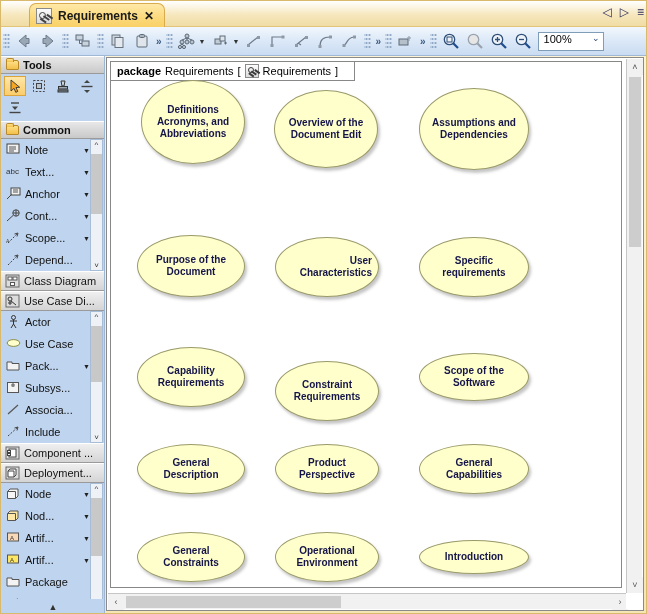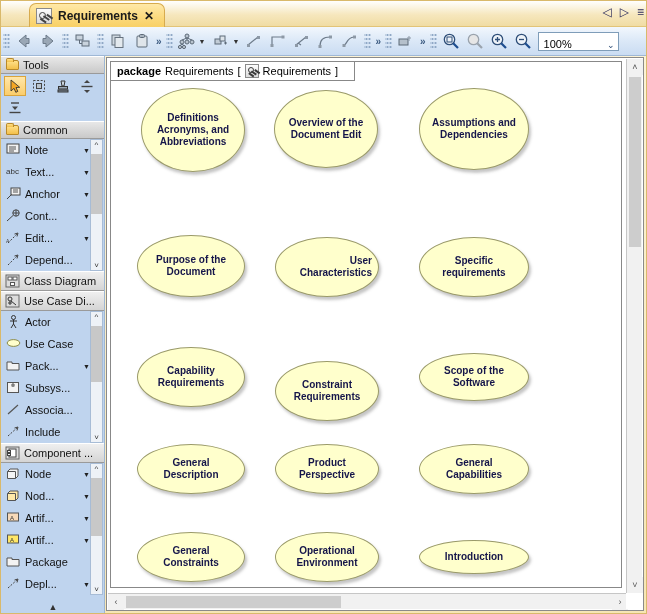--- a/index.html
+++ b/index.html
@@ -82,44 +82,44 @@
     flex: none;
   }
   .tb-btn {
     width: 24px; height: 23px;
     display: flex; align-items: center; justify-content: center;
     cursor: pointer; flex: none;
   }
   .chev { font-size: 10px; color: #3b5a80; font-weight: bold; padding: 0 2px; cursor: pointer; }
   .caret { font-size: 7px; color: #333; padding: 0 3px 0 0; cursor: pointer; }
   .zoombox {
-    width: 81px; height: 19px; margin-left: 3px;
+    width: 66px; height: 19px; margin-left: 3px;
     background: #fff; border: 1px solid #7f9db9;
-    display: flex; align-items: flex-end; justify-content: space-between;
+    display: flex; align-items: flex-start; justify-content: space-between;
     padding: 0 3px 0 5px;
     font-size: 11px; color: #000;
   }
   .zoombox .zc { color: #2a4a75; font-size: 9px; }
 
   
   .sidebar {
     position: absolute; left: 0; top: 55px;
     width: 104px; height: 559px;
     background: #bfd4ee;
     border-right: 1px solid #9db6d4;
     overflow: hidden;
   }
   .sb-header {
     height: 18px;
     background: linear-gradient(#e8e8e8, #c9c9c9);
     border-top: 1px solid #ffffff;
     border-bottom: 1px solid #9a9a9a;
     display: flex; align-items: center; gap: 4px;
     padding-left: 5px;
-    font-size: 11px; color: #111; font-weight: normal;
+    font-size: 11px; color: #111; font-weight: bold;
     cursor: pointer;
   }
   .folder-ico {
     width: 13px; height: 10px; flex: none;
     background: linear-gradient(#ffe08a, #f3c04a);
     border: 1px solid #b8892a;
     border-radius: 1px 2px 1px 1px;
     position: relative;
   }
   .folder-ico::before {
@@ -525,21 +525,21 @@
         <span class="dd">▼</span>
       </div>
       <div class="sb-item">
         <span class="ico">
           <svg width="15" height="13" viewBox="0 0 15 13">
               <path d="M2 12 L12 2" stroke="#444" stroke-dasharray="2 1.5"></path>
               <path d="M12 2 L8.5 3 M12 2 L11 5.5" stroke="#444" fill="none"></path>
               <text x="0" y="12" font-size="5" fill="#444" font-family="Liberation Sans">A</text>
             </svg>
         </span>
-        <span class="lbl">Edit...</span>
+        <span class="lbl">Scope...</span>
         <span class="dd">▼</span>
       </div>
       <div class="sb-item">
         <span class="ico">
           <svg width="15" height="13" viewBox="0 0 15 13">
               <path d="M2 12 L12 2" stroke="#444" stroke-dasharray="2 1.5"></path>
               <path d="M12 2 L8.5 3 M12 2 L11 5.5" stroke="#444" fill="none"></path>
             </svg>
         </span>
         <span class="lbl">Depend...</span>
@@ -638,20 +638,29 @@
         <svg width="15" height="14" viewBox="0 0 15 14">
             <rect x="1" y="1" width="13" height="12" fill="#dcdcdc" stroke="#666"></rect>
             <rect x="4" y="3" width="7" height="8" fill="#fff" stroke="#444"></rect>
             <rect x="2.5" y="4.5" width="3" height="2" fill="#eee" stroke="#444"></rect>
             <rect x="2.5" y="7.5" width="3" height="2" fill="#eee" stroke="#444"></rect>
           </svg>
       </span>
       <span>Component ...</span>
     </div>
 
+    <div class="sb-sub">
+      <span class="ico">
+        <svg width="15" height="14" viewBox="0 0 15 14">
+            <rect x="1" y="1" width="13" height="12" fill="#dcdcdc" stroke="#666"></rect>
+            <path d="M3 5 H9 V11 H3 Z M3 5 L5 3 H11 V9 L9 11" fill="#fff" stroke="#444"></path>
+          </svg>
+      </span>
+      <span>Deployment...</span>
+    </div>
     <div style="position:relative;">
       <div class="sb-item">
         <span class="ico">
           <svg width="15" height="13" viewBox="0 0 15 13">
               <path d="M1.5 4.5 H9.5 V11.5 H1.5 Z M1.5 4.5 L4 2 H12 V9 L9.5 11.5" fill="#f5f5f5" stroke="#555"></path>
             </svg>
         </span>
         <span class="lbl">Node</span>
         <span class="dd">▼</span>
       </div>
@@ -718,21 +727,21 @@
       <div class="pkg-tab">
         <span class="kw">package</span>
         <span>Requirements</span>
         <span>[</span>
         <span class="pkg-mini"></span>
         <span>Requirements</span>
         <span>]</span>
       </div>
 
       <div id="uc-layer">
-          <div class="usecase" style="left: 30px; top: 26px; width: 104px; height: 84px;">Definitions Acronyms, and Abbreviations</div>
+          <div class="usecase" style="left: 30px; top: 18px; width: 104px; height: 84px;">Definitions Acronyms, and Abbreviations</div>
           <div class="usecase" style="left: 163px; top: 28px; width: 104px; height: 78px;">Overview of the Document Edit</div>
           <div class="usecase" style="left: 308px; top: 26px; width: 110px; height: 82px;">Assumptions and Dependencies</div>
           <div class="usecase" style="left: 26px; top: 173px; width: 108px; height: 62px;">Purpose of the Document</div>
           <div class="usecase" style="left: 164px; top: 175px; width: 104px; height: 60px; text-align: right;">User Characteristics</div>
           <div class="usecase" style="left: 308px; top: 175px; width: 110px; height: 60px;">Specific requirements</div>
           <div class="usecase" style="left: 26px; top: 285px; width: 108px; height: 60px;">Capability Requirements</div>
           <div class="usecase" style="left: 164px; top: 299px; width: 104px; height: 60px;">Constraint Requirements</div>
           <div class="usecase" style="left: 308px; top: 291px; width: 110px; height: 48px;">Scope of the Software</div>
           <div class="usecase" style="left: 26px; top: 382px; width: 108px; height: 50px;">General Description</div>
           <div class="usecase" style="left: 164px; top: 382px; width: 104px; height: 50px;">Product Perspective</div>

